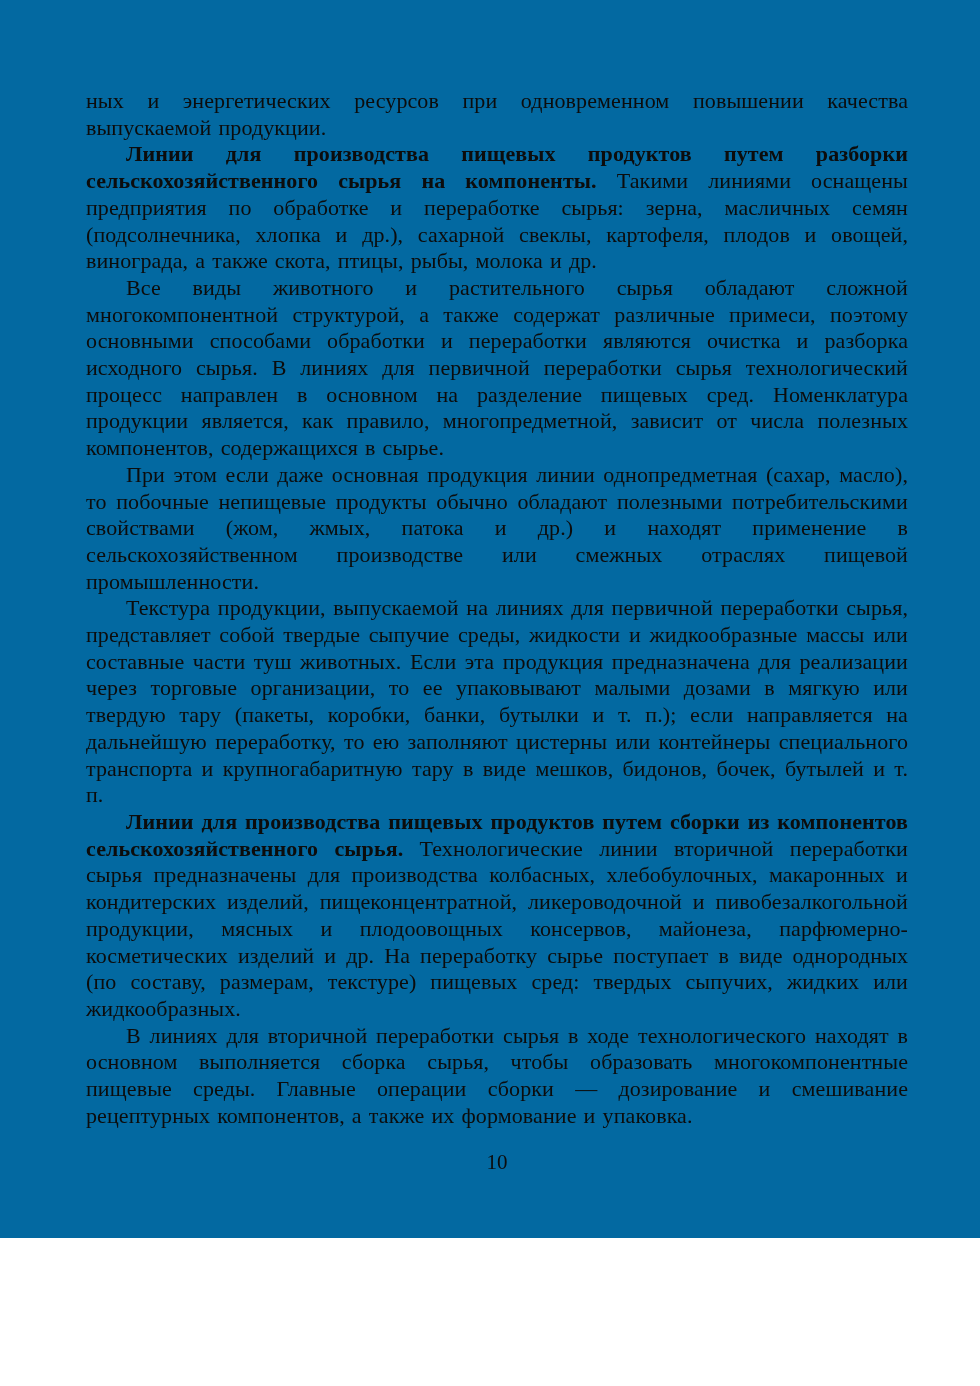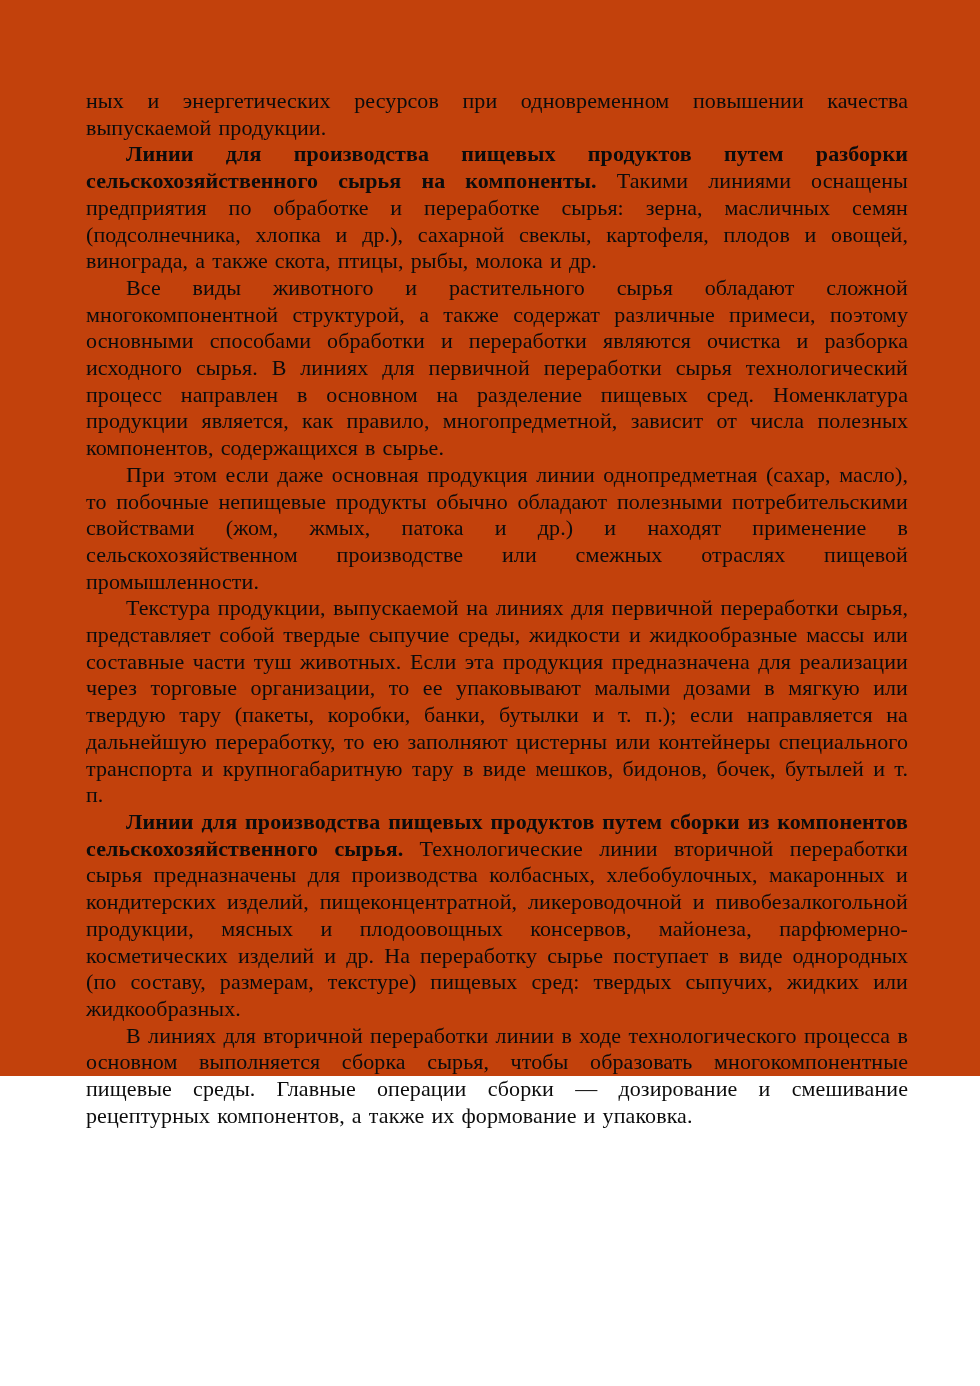--- a/index.html
+++ b/index.html
@@ -11,23 +11,23 @@
     width: 980px;
     height: 1386px;
     overflow: hidden;
     position: relative;
     font-family: "Liberation Serif", "DejaVu Serif", serif;
     color: #0c0c0c;
   }
   .page {
     box-sizing: border-box;
     width: 980px;
-    height: 1076px;
+    height: 1238px;
     padding: 88px 72px 12px 86px;
-    background: #c2410c;
+    background: #0369a1;
   }
   .text-block p {
     margin: 0;
     padding: 0;
     font-size: 22px;
     line-height: 26.7px;
     text-align: justify;
     text-indent: 40px;
     letter-spacing: 0.1px;
     word-spacing: 1.5px;
@@ -59,18 +59,19 @@
     <p><span class="lead-bold">Линии для производства пищевых продуктов путем разборки сельскохозяйственного сырья на компоненты.</span><span> Такими линиями оснащены предприятия по обработке и переработке сырья: зерна, масличных семян (подсолнечника, хлопка и др.), сахарной свеклы, картофеля, плодов и овощей, винограда, а также скота, птицы, рыбы, молока и др.</span></p>
 
     <p><span>Все виды животного и растительного сырья обладают сложной многокомпонентной структурой, а также содержат различные примеси, поэтому основными способами обработки и переработки являются очистка и разборка исходного сырья. В линиях для первичной переработки сырья технологический процесс направлен в основном на разделение пищевых сред. Номенклатура продукции является, как правило, многопредметной, зависит от числа полезных компонентов, содержащихся в сырье.</span></p>
 
     <p><span>При этом если даже основная продукция линии однопредметная (сахар, масло), то побочные непищевые продукты обычно обладают полезными потребительскими свойствами (жом, жмых, патока и др.) и находят применение в сельскохозяйственном производстве или смежных отраслях пищевой промышленности.</span></p>
 
     <p><span>Текстура продукции, выпускаемой на линиях для первичной переработки сырья, представляет собой твердые сыпучие среды, жидкости и жидкообразные массы или составные части туш животных. Если эта продукция предназначена для реализации через торговые организации, то ее упаковывают малыми дозами в мягкую или твердую тару (пакеты, коробки, банки, бутылки и т. п.); если направляется на дальнейшую переработку, то ею заполняют цистерны или контейнеры специального транспорта и крупногабаритную тару в виде мешков, бидонов, бочек, бутылей и т. п.</span></p>
 
     <p><span class="lead-bold">Линии для производства пищевых продуктов путем сборки из компонентов сельскохозяйственного сырья.</span><span> Технологические линии вторичной переработки сырья предназначены для производства колбасных, хлебобулочных, макаронных и кондитерских изделий, пищеконцентратной, ликероводочной и пивобезалкогольной продукции, мясных и плодоовощных консервов, майонеза, парфюмерно-косметических изделий и др. На переработку сырье поступает в виде однородных (по составу, размерам, текстуре) пищевых сред: твердых сыпучих, жидких или жидкообразных.</span></p>
 
-    <p><span>В линиях для вторичной переработки линии в ходе технологического процесса в основном выполняется сборка сырья, чтобы образовать многокомпонентные пищевые среды. Главные операции сборки — дозирование и смешивание рецептурных компонентов, а также их формование и упаковка.</span></p>
+    <p><span>В линиях для вторичной переработки сырья в ходе технологического находят в основном выполняется сборка сырья, чтобы образовать многокомпонентные пищевые среды. Главные операции сборки — дозирование и смешивание рецептурных компонентов, а также их формование и упаковка.</span></p>
 
 
   </div>
 
+  <div class="page-number">10</div>
 </div>
 
 </body></html>

